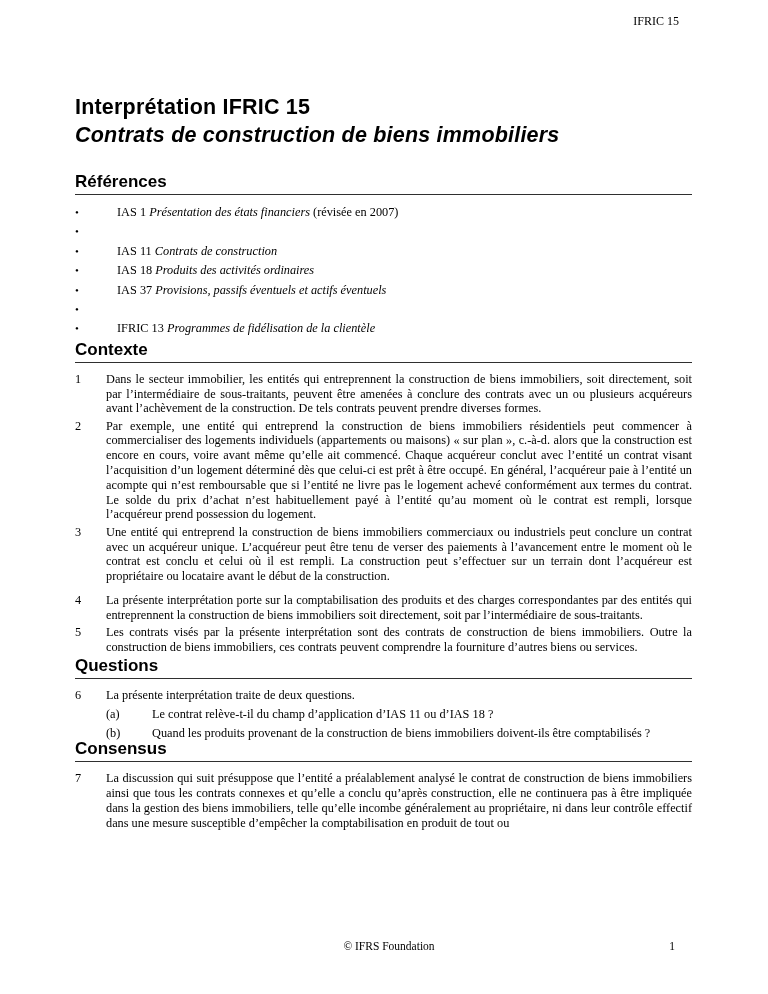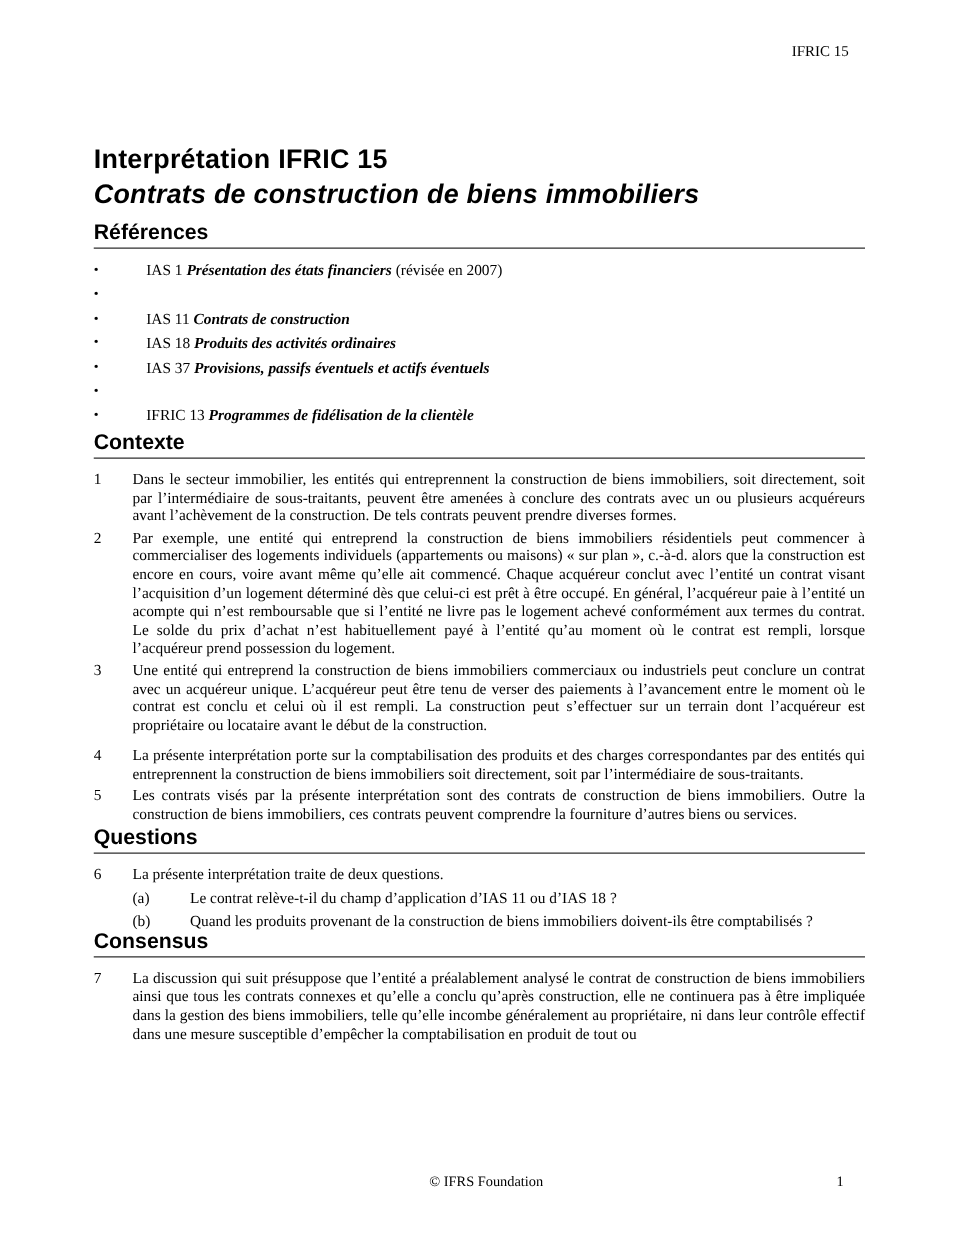--- a/index.html
+++ b/index.html
@@ -4,58 +4,58 @@
 <style>
   * { margin: 0; padding: 0; box-sizing: border-box; }
   html, body { background: #ffffff; }
   .page {
     position: relative;
     width: 768px;
     height: 994px;
     background: #ffffff;
     color: #000000;
     font-family: "Liberation Serif", serif;
-    padding: 34px 76px 0 75px;
+    padding: 14px 76px 0 75px;
     overflow: hidden;
   }
   .doc-header {
     text-align: right;
     padding-right: 13px;
     font-size: 12px;
     line-height: 14px;
   }
   .doc-title {
     margin-top: 65px;
     font-family: "Liberation Sans", sans-serif;
     font-weight: bold;
     font-size: 21.5px;
     line-height: 28px;
     letter-spacing: 0.2px;
   }
   .doc-title .title-line2 { font-style: italic; }
   .section { }
-  .section.first { margin-top: 8px; }
+  .section.first { margin-top: 24px; }
   .section-heading {
     font-family: "Liberation Sans", sans-serif;
     font-weight: bold;
     font-size: 17px;
     line-height: 18px;
     padding-bottom: 3px;
     border-bottom: 1.5px solid #2f2f2f;
   }
   .section-body { margin-top: 9px; }
   .ref-list { margin-top: 10px; }
   .ref-item {
     display: flex;
     font-size: 12.3px;
     line-height: 15px;
     margin-bottom: 4.4px;
   }
   .ref-bullet { flex: 0 0 42px; font-size: 11px; }
-  .ref-title { font-style: italic; font-weight: bold; }
+  .ref-title { font-style: italic; }
   .para {
     display: flex;
     font-size: 12.3px;
     line-height: 14.8px;
     margin-bottom: 2.5px;
   }
   .para-num { flex: 0 0 31px; }
   .para-text { flex: 1; text-align: justify; }
   .subitem {
     display: flex;

